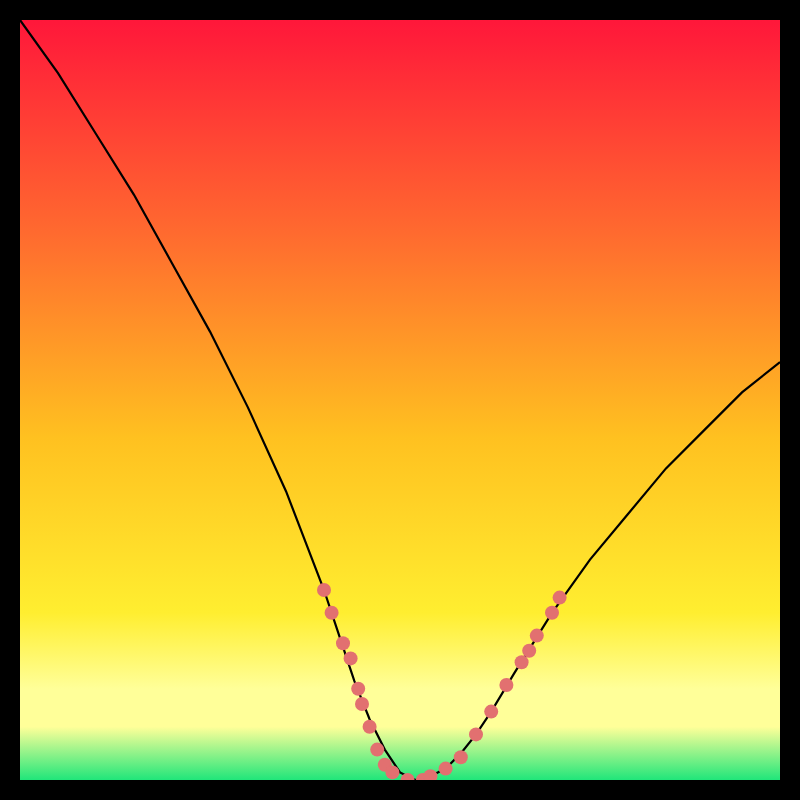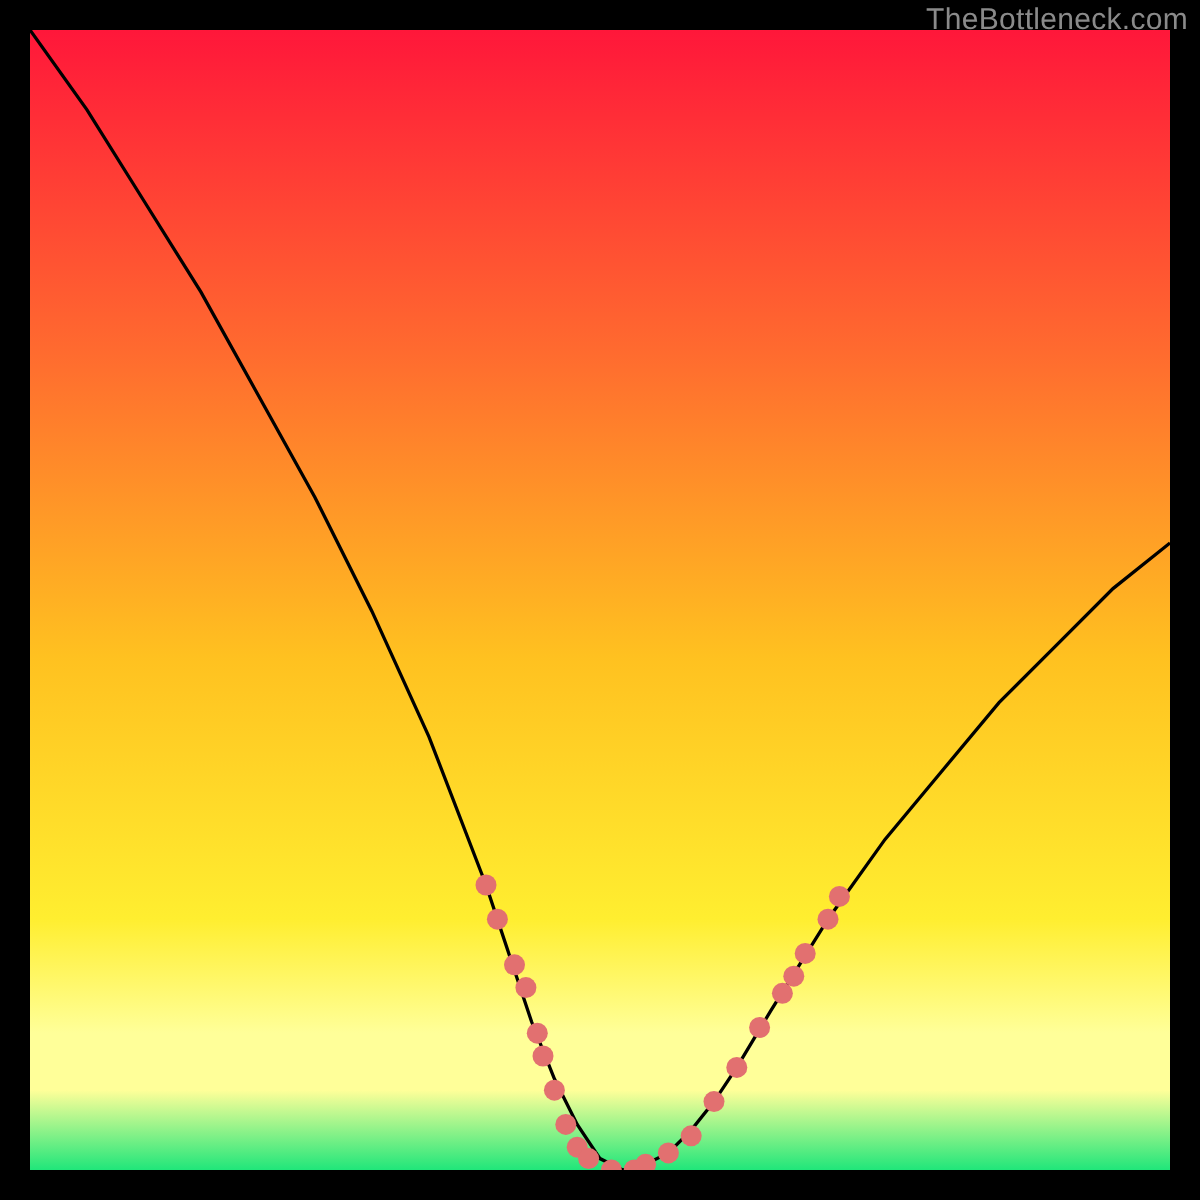--- a/index.html
+++ b/index.html
@@ -77,14 +77,13 @@
           <circle cx="471.2" cy="691.6" r="7" fill="#e27070"></circle>
           <circle cx="486.4" cy="665.0" r="7" fill="#e27070"></circle>
           <circle cx="501.6" cy="642.2" r="7" fill="#e27070"></circle>
           <circle cx="509.2" cy="630.8" r="7" fill="#e27070"></circle>
           <circle cx="516.8" cy="615.6" r="7" fill="#e27070"></circle>
           <circle cx="532.0" cy="592.8" r="7" fill="#e27070"></circle>
           <circle cx="539.6" cy="577.6" r="7" fill="#e27070"></circle>
         </g>
     </svg>
   </div>
-  <div class="watermark">TheBottleneck.com</div>
 </div>
 
 </body></html>

